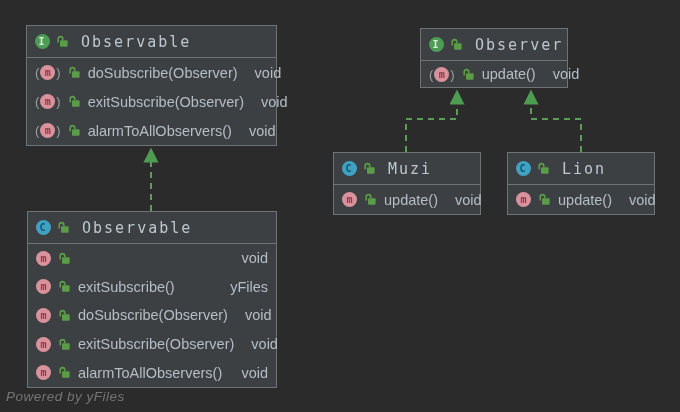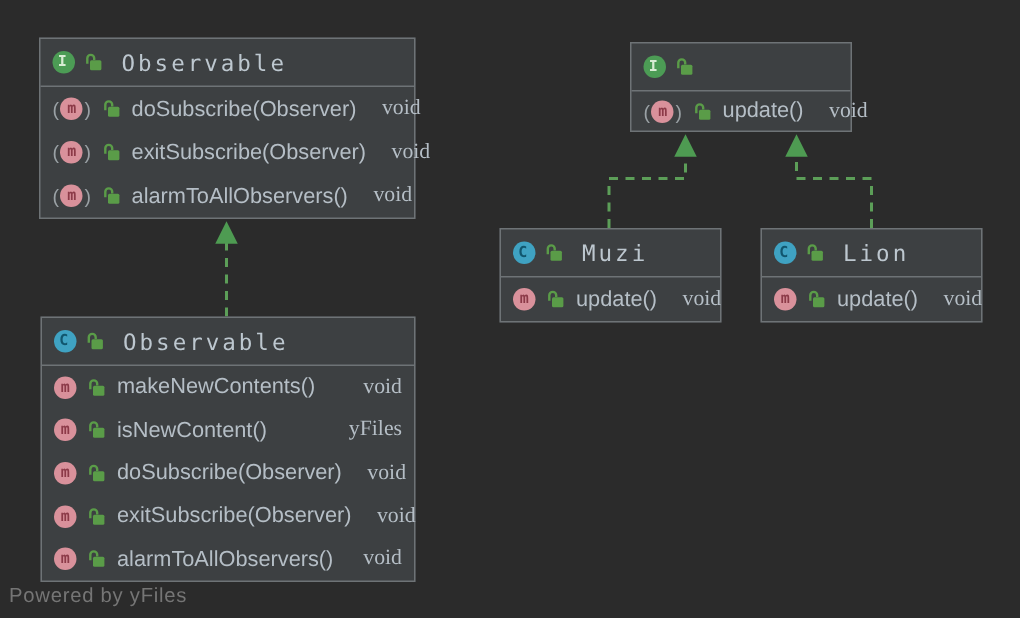--- a/index.html
+++ b/index.html
@@ -6,33 +6,33 @@
   .canvas{position:relative;width:680px;height:412px;background:#2b2b2b;overflow:hidden;
           font-family:"Liberation Sans",sans-serif;}
   .edges{position:absolute;left:0;top:0;z-index:0;}
   .node{position:absolute;z-index:1;background:#3d4042;border:1.5px solid #6e7376;
         box-sizing:border-box;display:flex;flex-direction:column;color:#b5bec6;}
   .hdr{display:flex;align-items:center;gap:6px;height:31px;flex:none;padding:0 8px;
        border-bottom:1.5px solid #6e7376;
        font-family:"DejaVu Sans Mono",monospace;font-size:15px;letter-spacing:2px;color:#bdc7cf;}
   .hdr .title{margin-left:6px;white-space:nowrap;}
   .row{display:flex;align-items:center;gap:7px;flex:1;padding:0 8px;font-size:14.5px;white-space:nowrap;}
-  .type{margin-left:auto;padding-left:10px;font-family:Liberation Serif, serif;}
+  .type{margin-left:auto;padding-left:10px;}
   .circle{width:15px;height:15px;border-radius:50%;flex:none;display:flex;align-items:center;
           justify-content:center;font:bold 10px "DejaVu Sans Mono",monospace;line-height:15px;}
   .iface{background:#4c9c55;color:#d8ecd4;}
   .cls{background:#3fa2c2;color:#11566e;}
   .mth{background:#d9919b;color:#8c3a48;}
   .absico{display:flex;align-items:center;flex:none;color:#9aa1a5;font-size:13px;
           font-family:"Liberation Sans",sans-serif;}
   .absico::before{content:"(";margin-right:1px;}
   .absico::after{content:")";margin-left:1px;}
   .lock{flex:none;display:flex;align-items:flex-end;}
   .watermark{position:absolute;left:6px;top:389px;z-index:2;font-size:13.5px;color:#757575;
-             letter-spacing:.5px;}
+             letter-spacing:.5px;font-style:italic;}
 </style>
 </head>
 <body>
 
 <div class="canvas">
 
   <svg class="edges" width="680" height="412">
     <g>
       <line x1="151" y1="211" x2="151" y2="162" stroke="#5c9e58" stroke-width="2" stroke-dasharray="6 5"></line>
       <polygon points="151,147.5 143.5,162.5 158.5,162.5" fill="#4e9b52"></polygon>
@@ -101,20 +101,21 @@
 
   <div class="node" style="left:420px;top:28px;width:148px;height:60px;">
     <div class="hdr">
       <span class="circle iface">I</span>
       <span class="lock">
           <svg width="13" height="13" viewBox="0 0 13 13">
             <path d="M2.2 7.5 V3.9 a2.3 2.3 0 0 1 4.6 0 V5" fill="none" stroke="#5a9c48" stroke-width="1.6"></path>
             <rect x="4" y="5.2" width="7.6" height="6.6" rx="1" fill="#5a9c48"></rect>
           </svg>
         </span>
+      <span class="title">Observer</span>
     </div>
     <div class="row">
       <span class="absico">
           <span class="circle mth">m</span>
         </span>
       <span class="lock">
           <svg width="13" height="13" viewBox="0 0 13 13">
             <path d="M2.2 7.5 V3.9 a2.3 2.3 0 0 1 4.6 0 V5" fill="none" stroke="#5a9c48" stroke-width="1.6"></path>
             <rect x="4" y="5.2" width="7.6" height="6.6" rx="1" fill="#5a9c48"></rect>
           </svg>
@@ -184,32 +185,31 @@
       <span class="title">Observable</span>
     </div>
     <div class="row">
       <span class="circle mth">m</span>
       <span class="lock">
           <svg width="13" height="13" viewBox="0 0 13 13">
             <path d="M2.2 7.5 V3.9 a2.3 2.3 0 0 1 4.6 0 V5" fill="none" stroke="#5a9c48" stroke-width="1.6"></path>
             <rect x="4" y="5.2" width="7.6" height="6.6" rx="1" fill="#5a9c48"></rect>
           </svg>
         </span>
-      <span>makeNewContents()</span>
-      <span class="type">void</span>
-    </div>
-    <div class="row">
-      <span class="circle mth">m</span>
-      <span class="lock">
-          <svg width="13" height="13" viewBox="0 0 13 13">
-            <path d="M2.2 7.5 V3.9 a2.3 2.3 0 0 1 4.6 0 V5" fill="none" stroke="#5a9c48" stroke-width="1.6"></path>
-            <rect x="4" y="5.2" width="7.6" height="6.6" rx="1" fill="#5a9c48"></rect>
-          </svg>
-        </span>
-      <span>isNewContent()</span>
+      <span class="type">void</span>
+    </div>
+    <div class="row">
+      <span class="circle mth">m</span>
+      <span class="lock">
+          <svg width="13" height="13" viewBox="0 0 13 13">
+            <path d="M2.2 7.5 V3.9 a2.3 2.3 0 0 1 4.6 0 V5" fill="none" stroke="#5a9c48" stroke-width="1.6"></path>
+            <rect x="4" y="5.2" width="7.6" height="6.6" rx="1" fill="#5a9c48"></rect>
+          </svg>
+        </span>
+      <span>exitSubscribe()</span>
       <span class="type">yFiles</span>
     </div>
     <div class="row">
       <span class="circle mth">m</span>
       <span class="lock">
           <svg width="13" height="13" viewBox="0 0 13 13">
             <path d="M2.2 7.5 V3.9 a2.3 2.3 0 0 1 4.6 0 V5" fill="none" stroke="#5a9c48" stroke-width="1.6"></path>
             <rect x="4" y="5.2" width="7.6" height="6.6" rx="1" fill="#5a9c48"></rect>
           </svg>
         </span>

